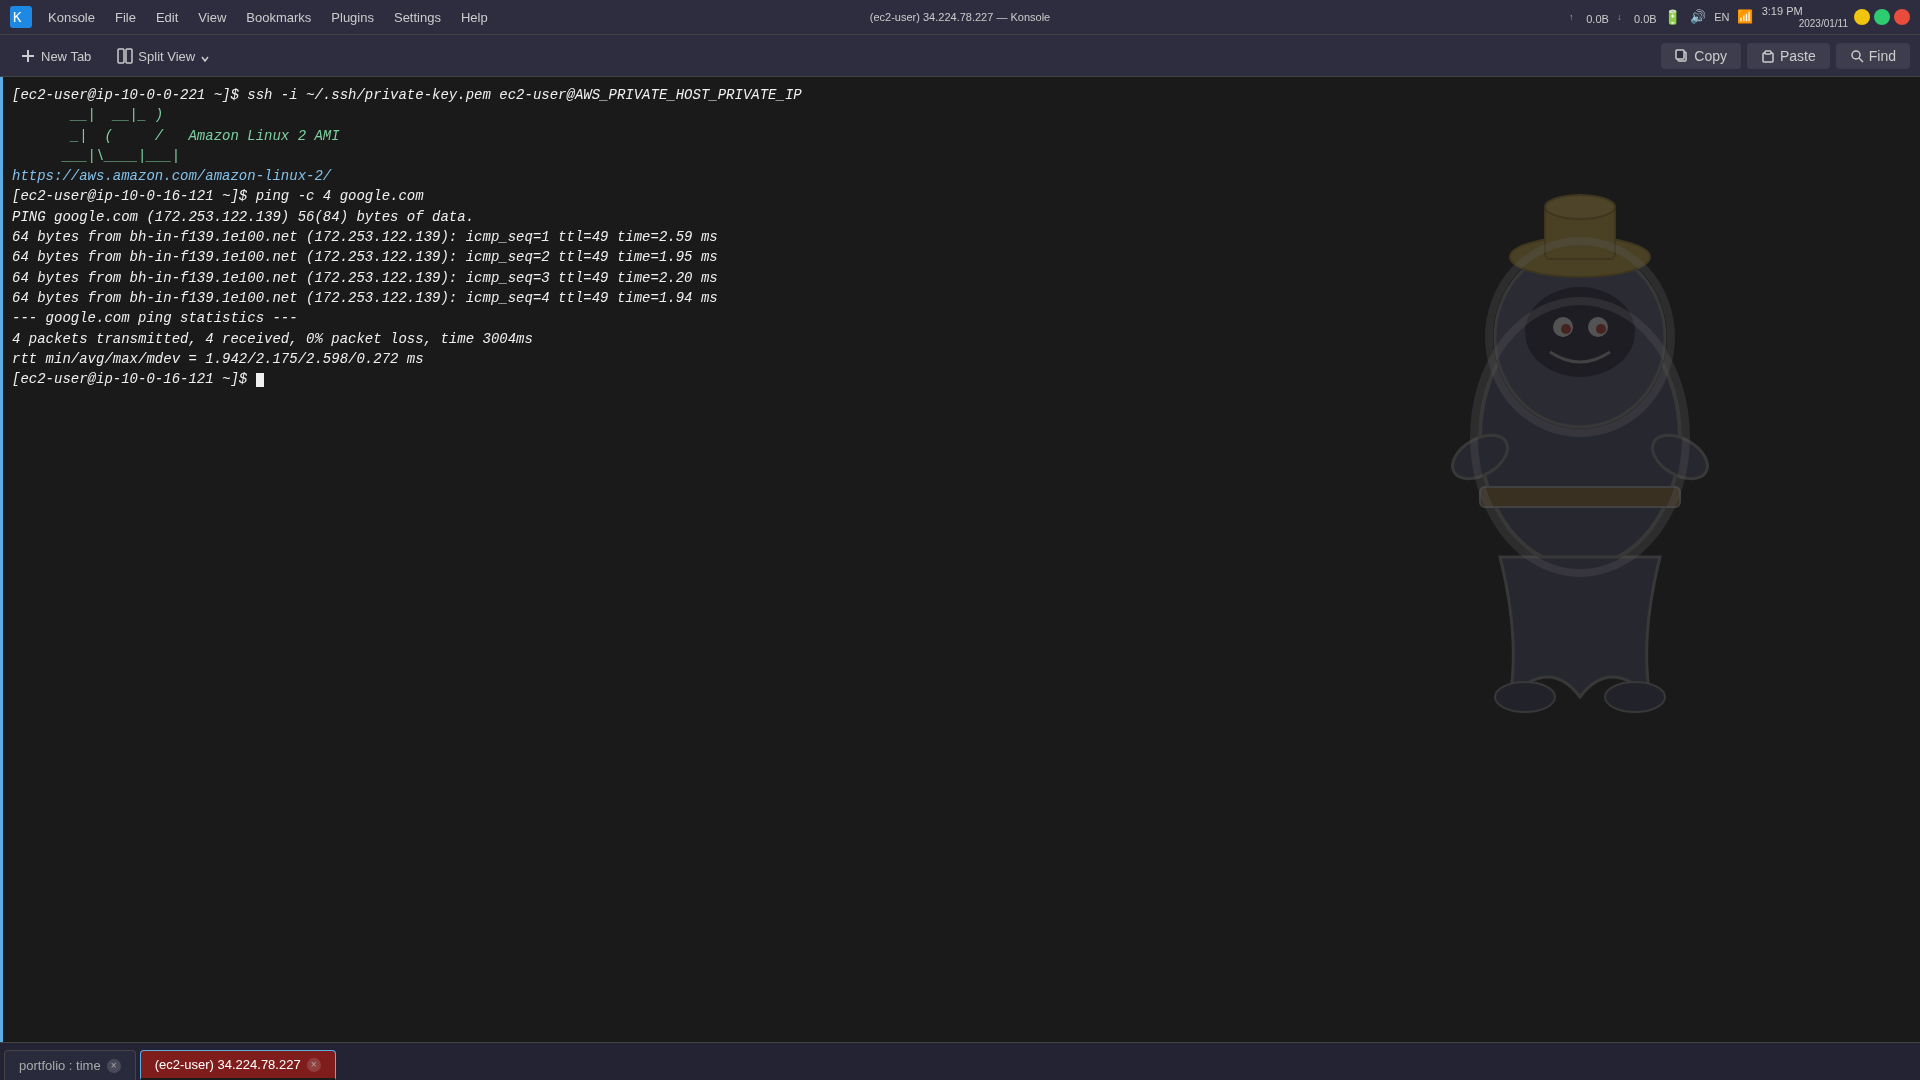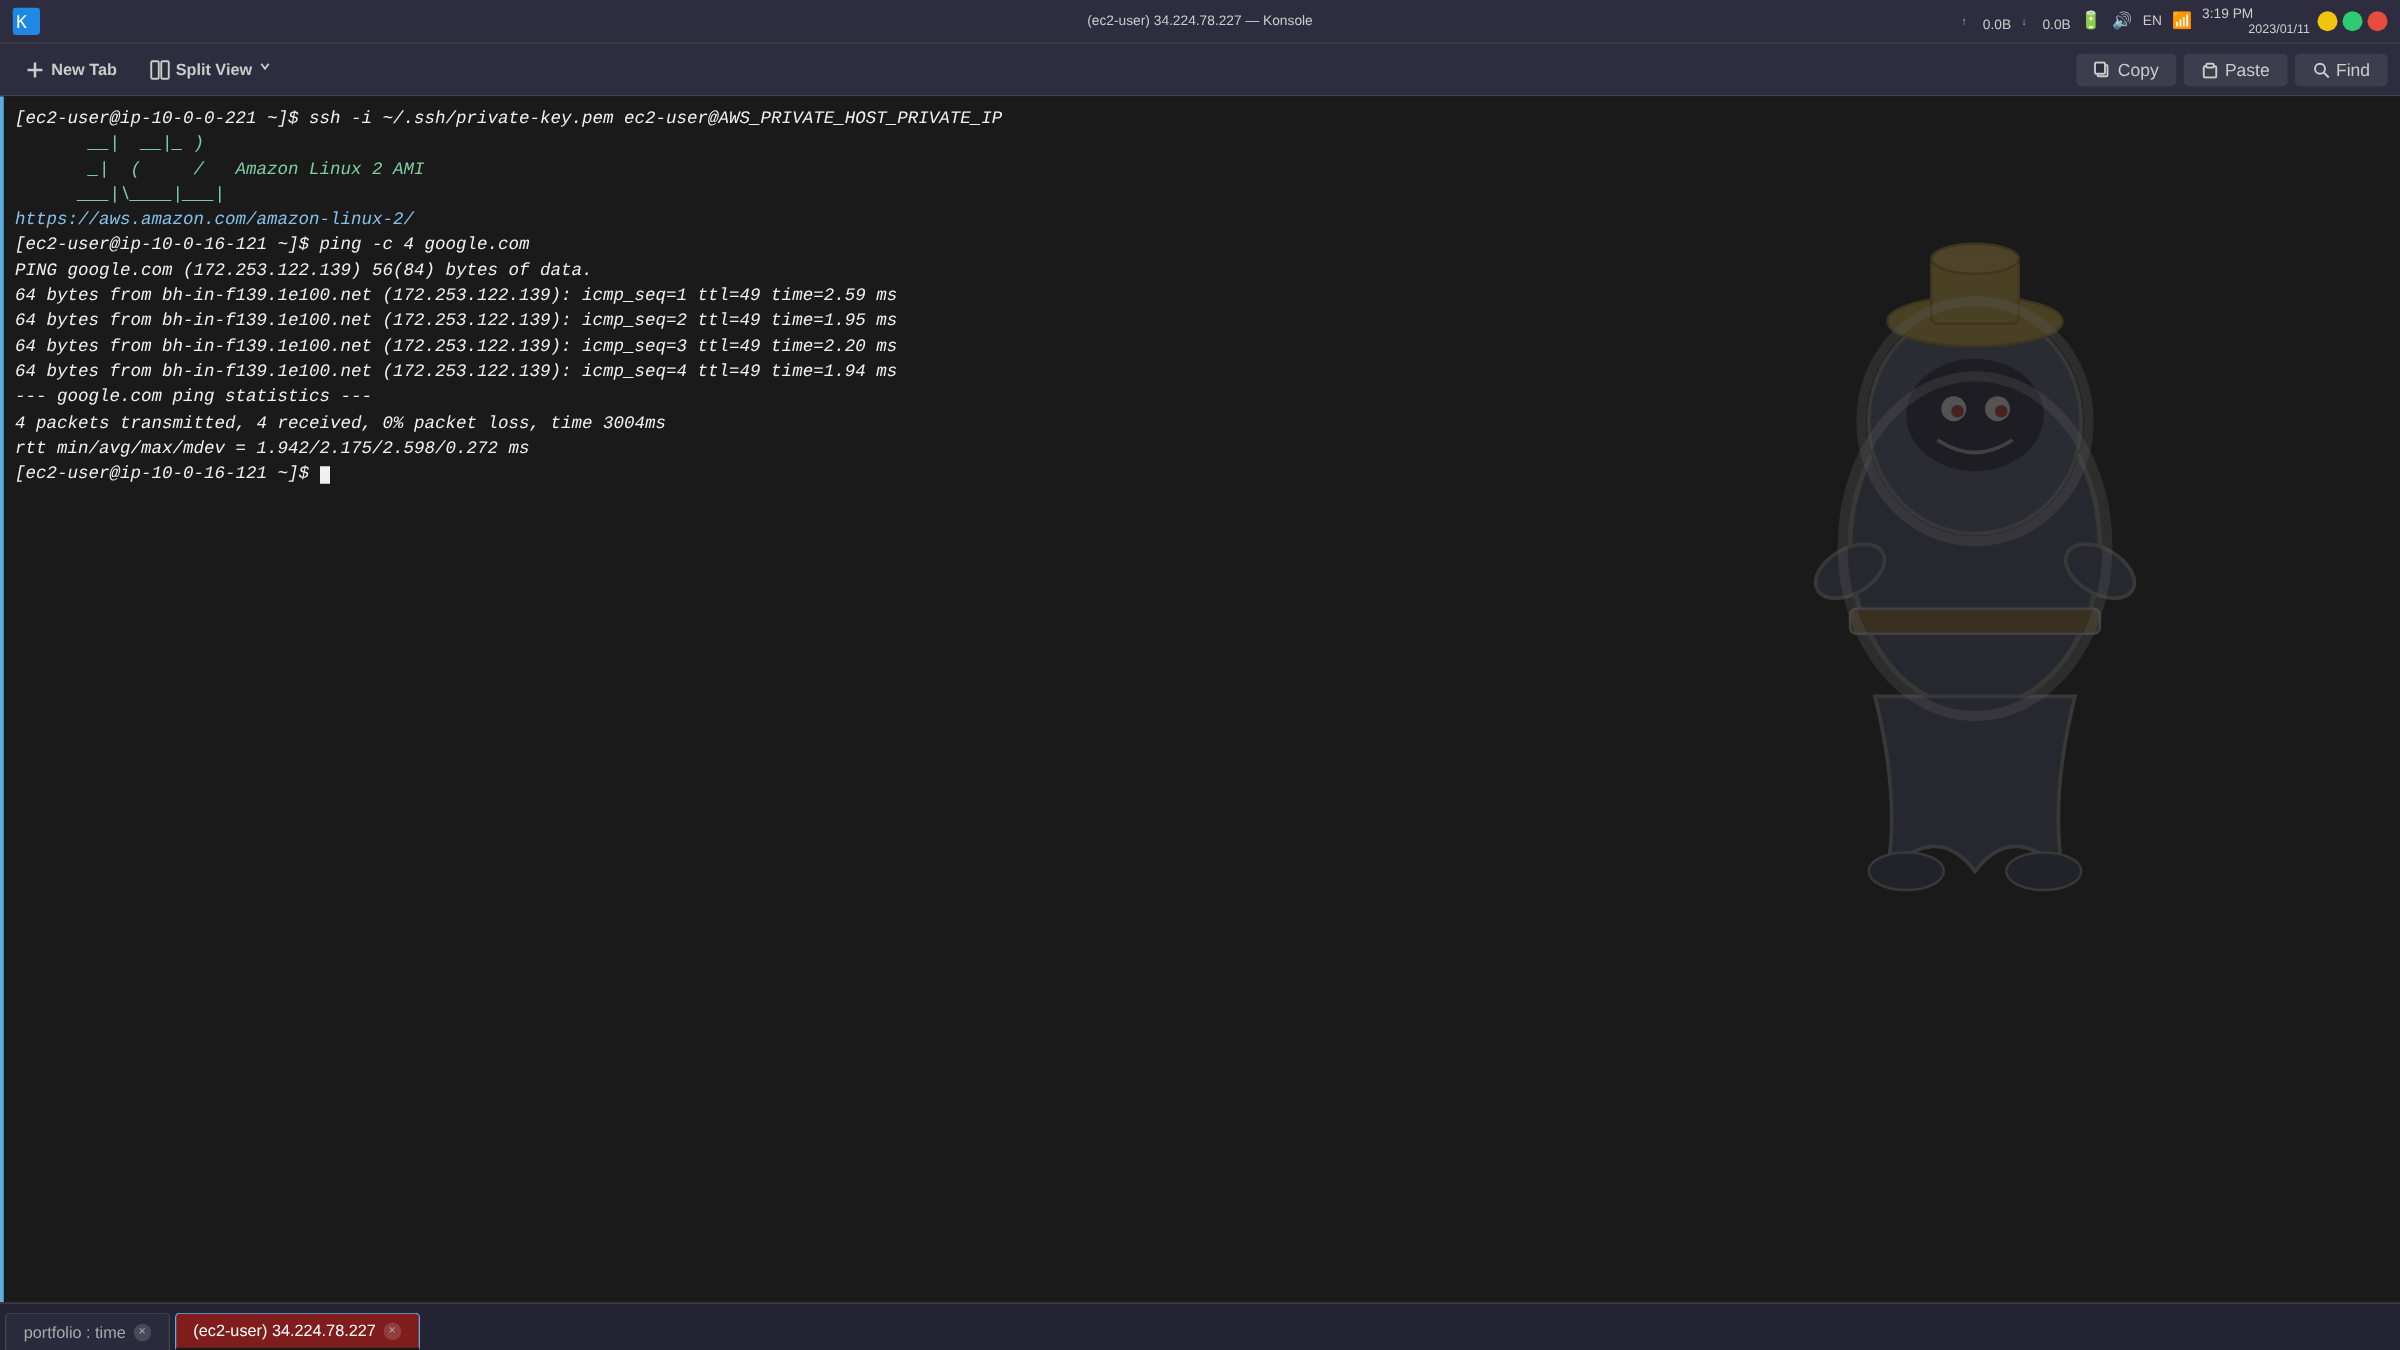--- a/index.html
+++ b/index.html
@@ -100,31 +100,30 @@
       background: #2d2d3f;
       display: flex;
       align-items: center;
       padding: 0 10px;
       gap: 6px;
       border-bottom: 1px solid #444;
     }
 
     .toolbar-btn {
       display: flex;
-      align-items: flex-start;
+      align-items: flex-end;
       gap: 5px;
       color: #ccc;
       font-size: 13px;
       font-family: sans-serif;
       padding: 5px 10px;
       border-radius: 4px;
       cursor: pointer;
       background: transparent;
       border: none;
-      font-weight: bold;
     }
 
     .toolbar-right {
       margin-left: auto;
       display: flex;
       align-items: center;
       gap: 6px;
     }
 
     .toolbar-action-btn {
@@ -239,20 +238,30 @@
 <body>
 
 <div class="titlebar">
   <div class="titlebar-left">
 
     <svg class="app-icon" viewBox="0 0 22 22">
       <rect width="22" height="22" rx="3" fill="#1e88e5"></rect>
       <text x="3" y="16" font-size="14" fill="white" font-family="monospace">K</text>
     </svg>
 
+    <div class="menu-bar">
+      <span class="menu-item">Konsole</span>
+      <span class="menu-item">File</span>
+      <span class="menu-item">Edit</span>
+      <span class="menu-item">View</span>
+      <span class="menu-item">Bookmarks</span>
+      <span class="menu-item">Plugins</span>
+      <span class="menu-item">Settings</span>
+      <span class="menu-item">Help</span>
+    </div>
   </div>
 
   <div class="titlebar-center">(ec2-user) 34.224.78.227 — Konsole</div>
 
   <div class="titlebar-right">
     <div class="sys-tray">
 
       <span class="sys-tray-item">
         <svg width="14" height="14" viewBox="0 0 14 14">
             <text y="11" font-size="9" fill="#aaa">↑</text>

